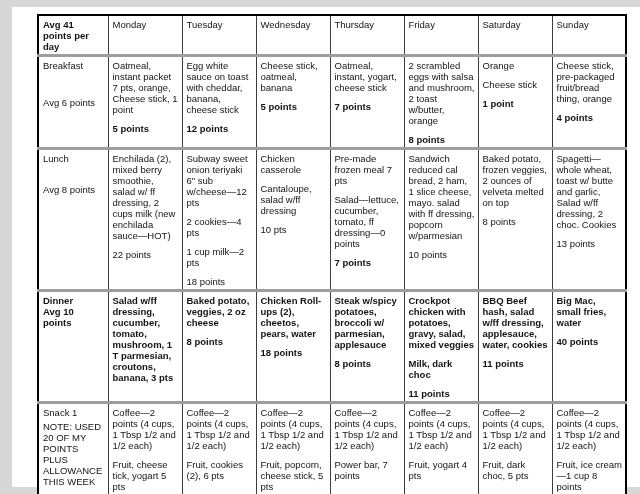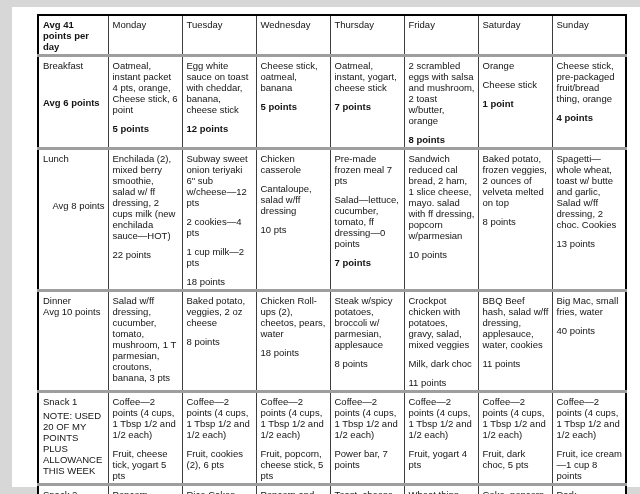--- a/index.html
+++ b/index.html
@@ -30,30 +30,30 @@
     padding:3px 3px 2px 4px;
     font-size:9.5px;
     line-height:11px;
     font-weight:normal;
   }
   thead th{height:26px;}
   .corner{font-weight:bold;}
   tbody th, tbody td{border-top:3px solid #9e9e9e;}
   .row-breakfast th,.row-breakfast td{height:56px;margin-top:43px;}
   .row-lunch th,.row-lunch td{height:100px;}
-  .row-dinner th,.row-dinner td{height:86px;}
+  .row-dinner th,.row-dinner td{height:86px;font-weight:bold;}
   .row-snack1 th,.row-snack1 td{height:66px;}
   .row-snack2 th,.row-snack2 td{height:70px;}
   td p{margin:0 0 8px 0;}
   td p:last-child{margin-bottom:0;}
   .b{font-weight:bold;}
   .rowhead .label{margin:0;}
   .rowhead .sub{margin:0;}
-  .row-breakfast .sub{margin-top:26px;font-weight:bold;}
-  .row-lunch .sub{margin-top:36px;text-align:right;}
+  .row-breakfast .sub{margin-top:26px;}
+  .row-lunch .sub{margin-top:20px;}
   .row-dinner .sub{}
   .row-snack1 .sub{margin-top:3px;}
 </style>
 </head>
 <body>
 
 <div class="paper">
   <div class="table-wrap">
       <table>
         <colgroup>
@@ -78,21 +78,21 @@
             <th>Sunday</th>
           </tr>
         </thead>
         <tbody>
           <tr class="row-breakfast">
             <th class="rowhead">
               <div class="label">Breakfast</div>
               <div class="sub">Avg 6 points</div>
             </th>
             <td>
-              <p>Oatmeal, instant packet 4 pts, orange, Cheese stick, 6 point</p>
+              <p>Oatmeal, instant packet 7 pts, orange, Cheese stick, 1 point</p>
               <p class="b">5 points</p>
             </td>
             <td>
               <p>Egg white sauce on toast with cheddar, banana, cheese stick</p>
               <p class="b">12 points</p>
             </td>
             <td>
               <p>Cheese stick, oatmeal, banana</p>
               <p class="b">5 points</p>
             </td>

